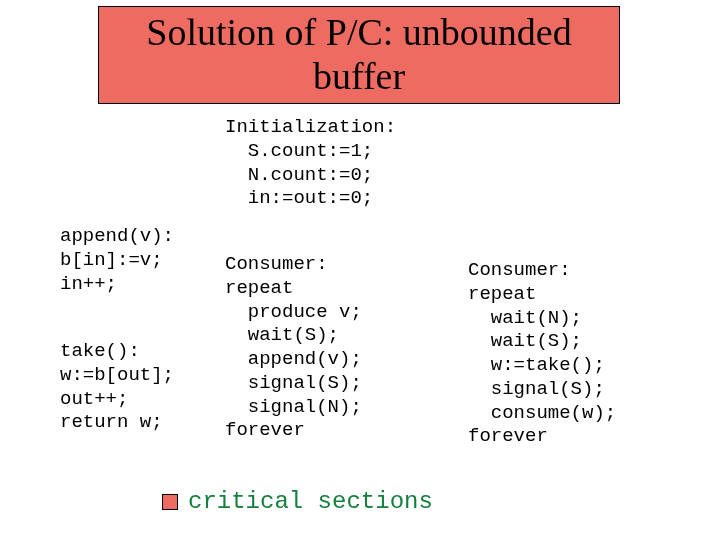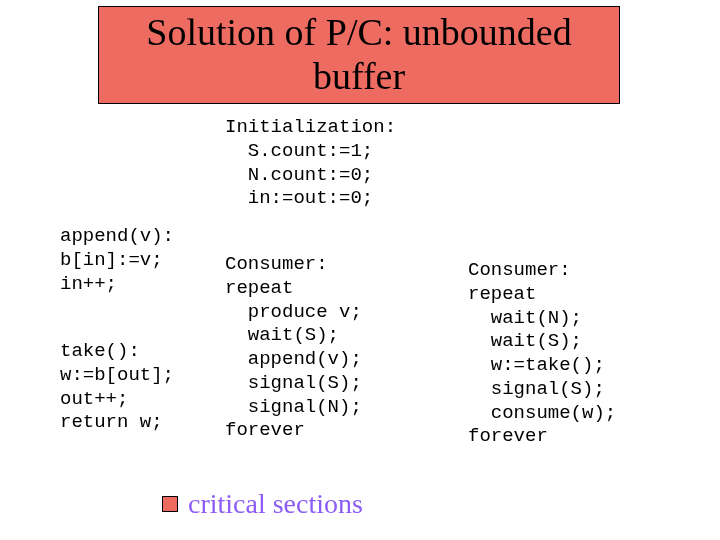--- a/index.html
+++ b/index.html
@@ -55,23 +55,23 @@
     align-items: center;
   }
   .legend-box {
     width: 14px;
     height: 14px;
     background: #ee6b61;
     border: 1px solid #000;
     margin-right: 10px;
   }
   .legend-label {
-    font-family: Liberation Serif, serif;
-    font-size: 28px;
-    color: #8b5cf6;
+    font-family: Liberation Mono, monospace;
+    font-size: 24px;
+    color: #15803d;
   }
 </style>
 </head>
 <body>
 
 <div class="slide">
 
   <div class="title-box">
     <div class="title-text">Solution of P/C: unbounded buffer</div>
   </div>

